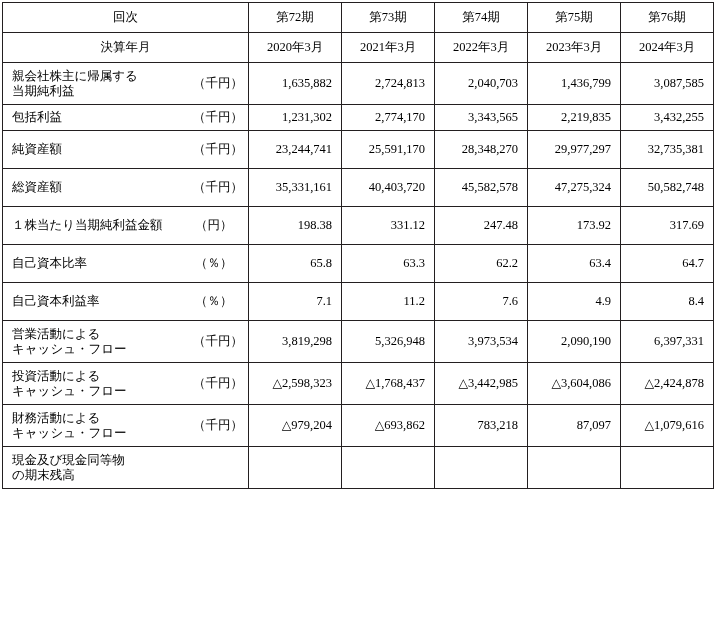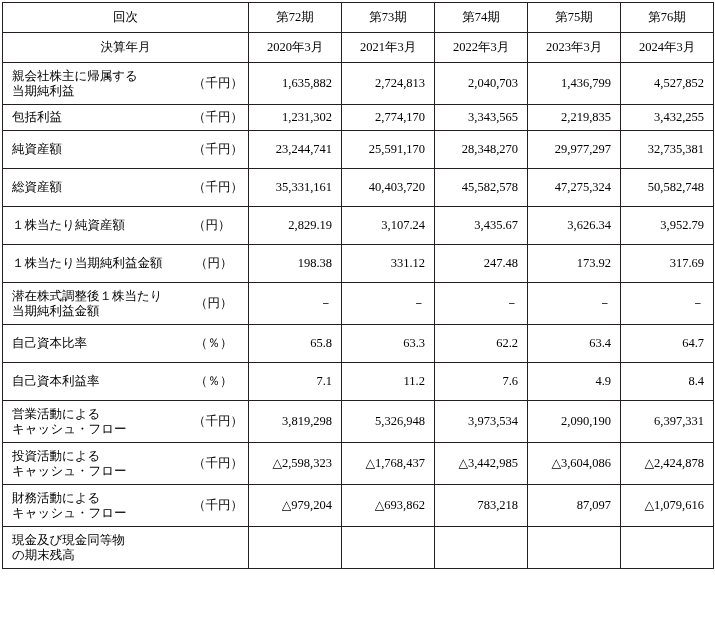--- a/index.html
+++ b/index.html
@@ -146,21 +146,21 @@
         <td>
             <div class="num">2,724,813</div>
           </td>
         <td>
             <div class="num">2,040,703</div>
           </td>
         <td>
             <div class="num">1,436,799</div>
           </td>
         <td>
-            <div class="num">4,527,852</div>
+            <div class="num">3,087,585</div>
           </td>
       </tr>
 
       <tr>
         <td>
             <div class="lblwrap">
               <span class="lbl-text">包括利益</span>
               <span class="lbl-unit">（千円）</span>
             </div>
           </td>
@@ -222,43 +222,20 @@
             <div class="num">45,582,578</div>
           </td>
         <td>
             <div class="num">47,275,324</div>
           </td>
         <td>
             <div class="num">50,582,748</div>
           </td>
       </tr>
 
-      <tr class="tall">
-        <td>
-            <div class="lblwrap">
-              <span class="lbl-text">１株当たり純資産額</span>
-              <span class="lbl-unit">（円）</span>
-            </div>
-          </td>
-        <td>
-            <div class="num">2,829.19</div>
-          </td>
-        <td>
-            <div class="num">3,107.24</div>
-          </td>
-        <td>
-            <div class="num">3,435.67</div>
-          </td>
-        <td>
-            <div class="num">3,626.34</div>
-          </td>
-        <td>
-            <div class="num">3,952.79</div>
-          </td>
-      </tr>
 
       <tr class="tall">
         <td>
             <div class="lblwrap">
               <span class="lbl-text">１株当たり当期純利益金額</span>
               <span class="lbl-unit u-narrow">（円）</span>
             </div>
           </td>
         <td>
             <div class="num">198.38</div>
@@ -270,44 +247,20 @@
             <div class="num">247.48</div>
           </td>
         <td>
             <div class="num">173.92</div>
           </td>
         <td>
             <div class="num">317.69</div>
           </td>
       </tr>
 
-      <tr class="r3">
-        <td>
-            <div class="lblwrap">
-              <span class="lbl-text">潜在株式調整後１株当たり
-当期純利益金額</span>
-              <span class="lbl-unit u-narrow">（円）</span>
-            </div>
-          </td>
-        <td>
-            <div class="num">－</div>
-          </td>
-        <td>
-            <div class="num">－</div>
-          </td>
-        <td>
-            <div class="num">－</div>
-          </td>
-        <td>
-            <div class="num">－</div>
-          </td>
-        <td>
-            <div class="num">－</div>
-          </td>
-      </tr>
 
       <tr class="tall">
         <td>
             <div class="lblwrap">
               <span class="lbl-text">自己資本比率</span>
               <span class="lbl-unit u-narrow">（％）</span>
             </div>
           </td>
         <td>
             <div class="num">65.8</div>

